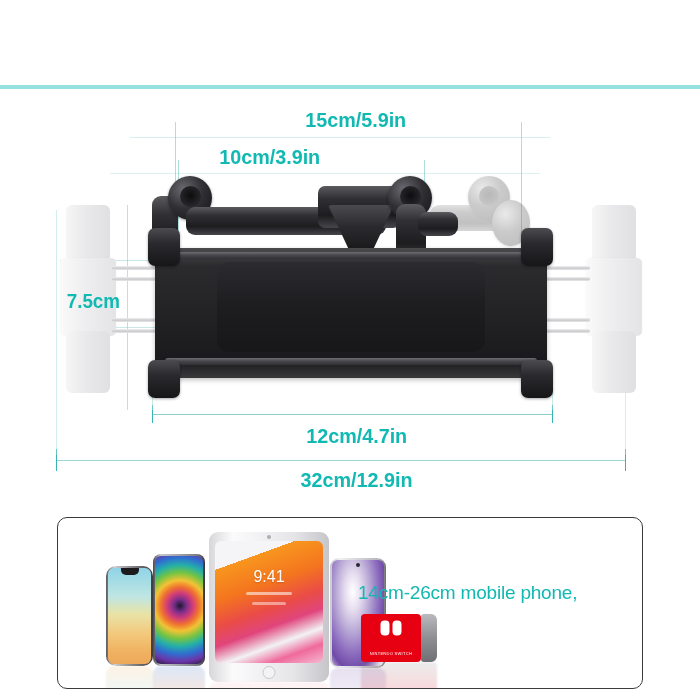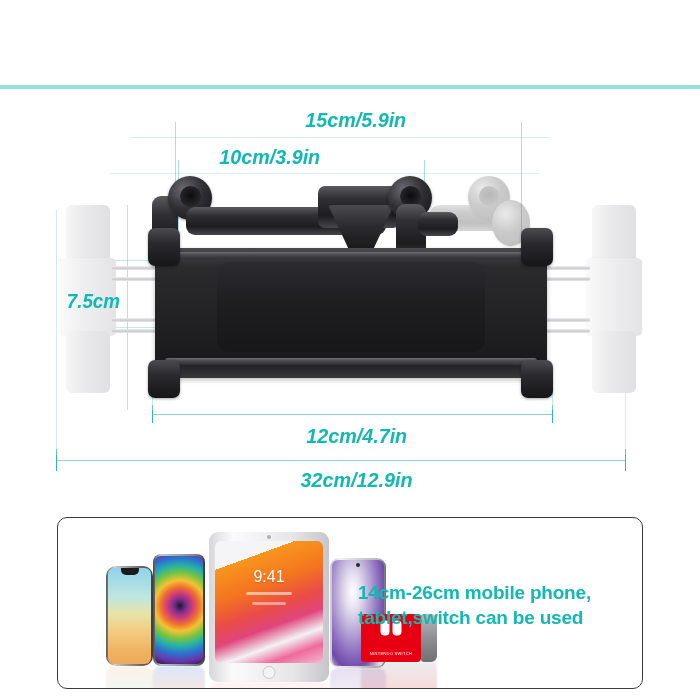--- a/index.html
+++ b/index.html
@@ -43,21 +43,21 @@
     white-space: nowrap;
     font-family: "Liberation Sans", sans-serif;
   }
   .d15 { font-size: 21px; left: 302px; top: 108px; transform: scaleX(0.94); }
   .d10 { font-size: 21px; left: 216px; top: 145px; transform: scaleX(0.94); }
   .d75 { font-size: 20px; left: 65px;  top: 290px; transform: scaleX(0.94); }
   .d12 { font-size: 21px; left: 303px; top: 424px; transform: scaleX(0.94); }
   .d32 { font-size: 21px; left: 297px; top: 468px; transform: scaleX(0.94); }
 
   
-  .product { position:absolute; left:0; top:0; width:700px; height:510px;font-style:italic; }
+  .product { position:absolute; left:0; top:0; width:700px; height:510px; }
   .post-cap {
     position: absolute; border-radius: 6px;
     background: linear-gradient(90deg,#f6f6f7 0%,#e9e9eb 45%,#e0e0e2 100%);
   }
   .post-mid {
     position: absolute; border-radius: 5px;
     background: linear-gradient(90deg,#fafafa 0%,#efeff1 40%,#e4e4e6 100%);
     box-shadow: 0 0 2px rgba(0,0,0,.06);
   }
   .rod {
@@ -109,21 +109,21 @@
 
   
   .panel {
     position: absolute; left: 57px; top: 517px; width: 586px; height: 172px;
     border: 1.5px solid #3a3a3c; border-radius: 10px; background: #fff;
     overflow: hidden;
     text-align: right;
   }
   .panel-text {
     position: absolute; left: 358px; top: 580px;
-    color: #11b9b2; font-weight: 700; font-size: 19px; line-height: 25px;
+    color: #11b9b2; font-weight: 400; font-size: 19px; line-height: 25px;
     font-family: "Liberation Sans", sans-serif; letter-spacing:-0.2px;
   }
 
   
   .device { position: absolute; }
   .dev-body { position:absolute; inset:0; border-radius:9px; overflow:hidden; }
   .screen { position:absolute; border-radius:6px; overflow:hidden; }
   .reflect {
     position:absolute; left:0; right:0; top:100%; height:34px;
     transform: scaleY(-1); opacity:.17; filter: blur(1px);
@@ -303,16 +303,15 @@
         <div style="position:absolute; left:50%; bottom:6px; transform:translateX(-50%); color:#fff; font-size:4px; letter-spacing:.3px; font-family:'Liberation Sans',sans-serif; white-space:nowrap;">NINTENDO SWITCH</div>
       </div>
       <div class="joycon" style="left:60px; width:16px; border-radius:3px 6px 6px 3px;"></div>
       <div class="reflect" style="background:linear-gradient(180deg,#e60012,#8e8e93); border-radius:4px;"></div>
     </div>
 
   </div>
 
   <div class="panel-text">
     <div>14cm-26cm mobile phone,</div>
-    <div>tablet,switch can be used</div>
   </div>
 
 </div>
 
 </body></html>

